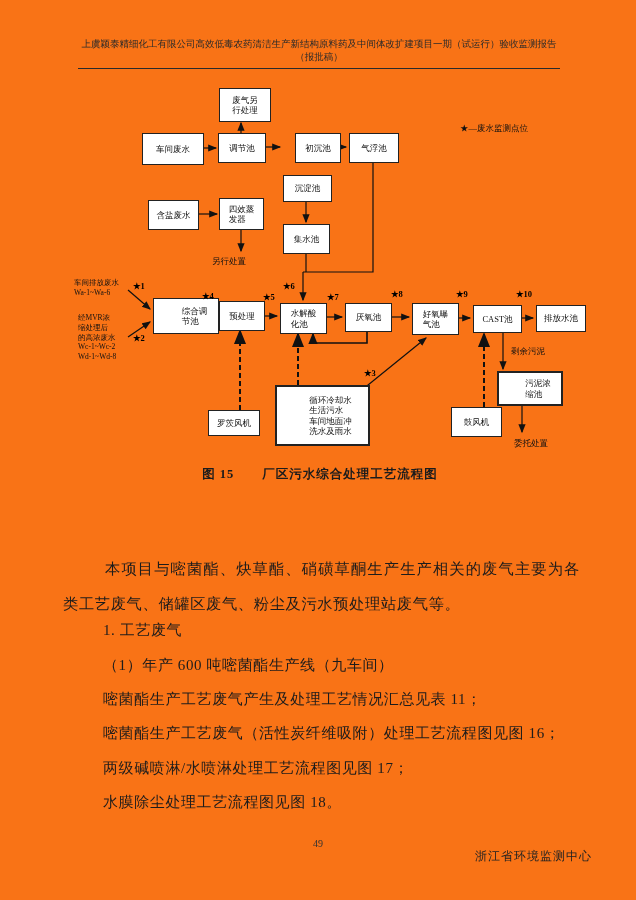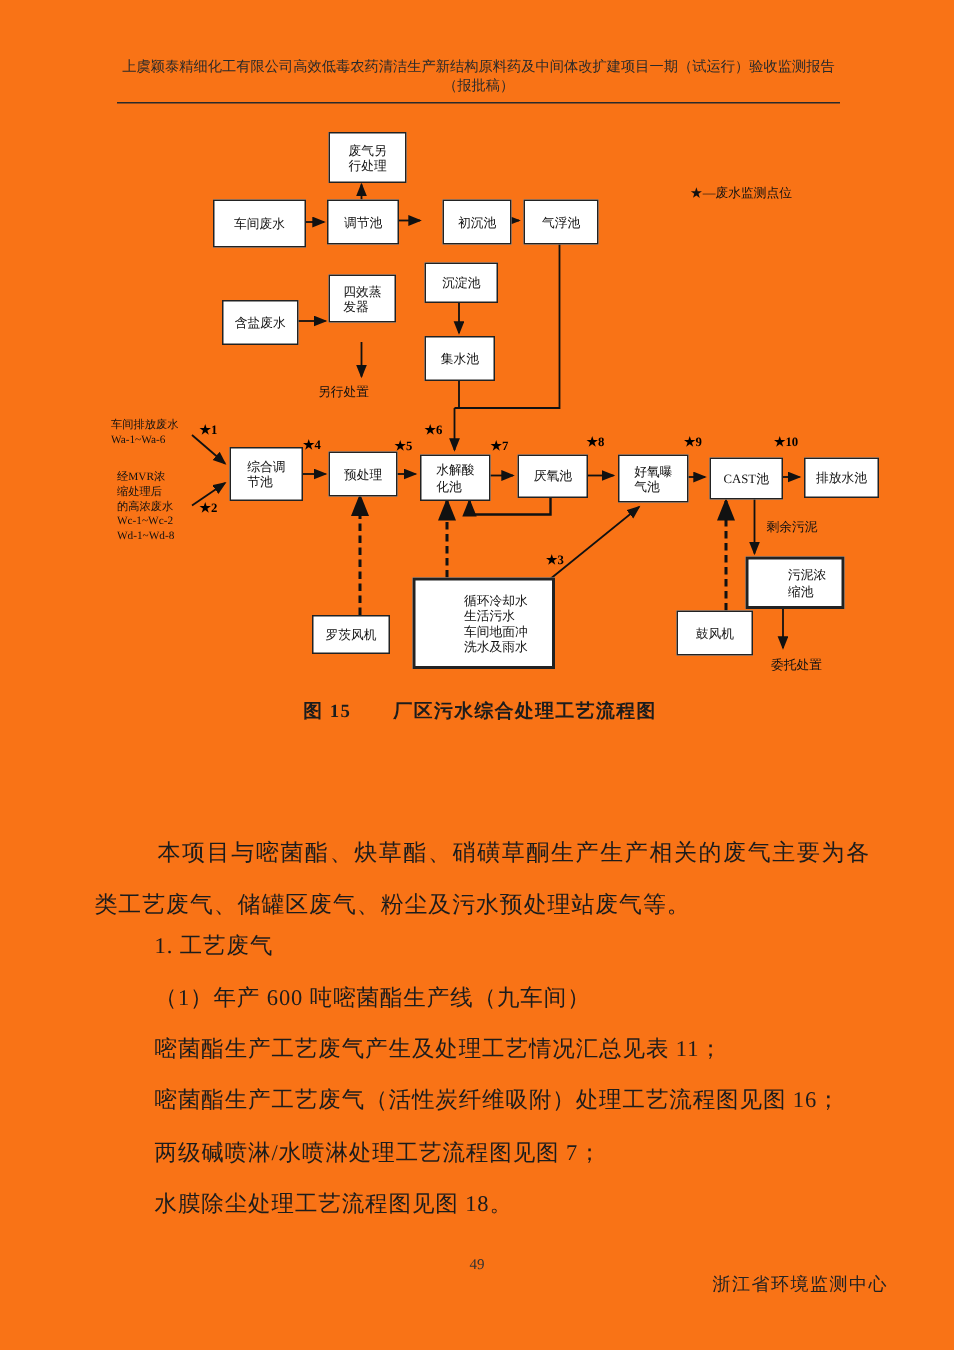--- a/index.html
+++ b/index.html
@@ -77,23 +77,23 @@
 
   <div class="fc-box" style="left:219px;top:88px;width:50px;height:32px;">废气另
 行处理</div>
   <div class="fc-box" style="left:142px;top:133px;width:60px;height:30px;">车间废水</div>
   <div class="fc-box" style="left:218px;top:133px;width:46px;height:28px;">调节池</div>
   <div class="fc-box" style="left:295px;top:133px;width:44px;height:28px;">初沉池</div>
   <div class="fc-box" style="left:349px;top:133px;width:48px;height:28px;">气浮池</div>
   <div class="fc-box" style="left:283px;top:175px;width:47px;height:25px;">沉淀池</div>
   <div class="fc-box" style="left:283px;top:224px;width:45px;height:28px;">集水池</div>
   <div class="fc-box" style="left:148px;top:200px;width:49px;height:28px;">含盐废水</div>
-  <div class="fc-box" style="left:219px;top:183px;width:43px;height:30px;">四效蒸
+  <div class="fc-box" style="left:219px;top:198px;width:43px;height:30px;">四效蒸
 发器</div>
-  <div class="fc-box" style="left:153px;top:298px;width:47px;height:34px;">综合调
+  <div class="fc-box" style="left:153px;top:298px;width:47px;height:34px;padding-left:17px;">综合调
 节池</div>
   <div class="fc-box" style="left:219px;top:301px;width:44px;height:28px;">预处理</div>
   <div class="fc-box" style="left:280px;top:303px;width:45px;height:29px;">水解酸
 化池</div>
   <div class="fc-box" style="left:345px;top:303px;width:45px;height:27px;">厌氧池</div>
   <div class="fc-box" style="left:412px;top:303px;width:45px;height:30px;">好氧曝
 气池</div>
   <div class="fc-box" style="left:473px;top:305px;width:47px;height:26px;">CAST池</div>
   <div class="fc-box" style="left:536px;top:305px;width:48px;height:25px;">排放水池</div>
   <div class="fc-box bold" style="left:497px;top:371px;width:46px;height:31px;">污泥浓
@@ -130,19 +130,19 @@
 
   <div class="caption">
     <span>图 15</span><span class="gap"></span><span>厂区污水综合处理工艺流程图</span>
   </div>
 
   <div class="para" style="top:551px;">本项目与嘧菌酯、炔草酯、硝磺草酮生产生产相关的废气主要为各类工艺废气、储罐区废气、粉尘及污水预处理站废气等。</div>
   <div class="bline" style="top:621px;">1. 工艺废气</div>
   <div class="bline" style="top:656px;">（1）年产 600 吨嘧菌酯生产线（九车间）</div>
   <div class="bline" style="top:690px;">嘧菌酯生产工艺废气产生及处理工艺情况汇总见表 11；</div>
   <div class="bline" style="top:724px;">嘧菌酯生产工艺废气（活性炭纤维吸附）处理工艺流程图见图 16；</div>
-  <div class="bline" style="top:759px;">两级碱喷淋/水喷淋处理工艺流程图见图 7；</div>
+  <div class="bline" style="top:759px;">两级碱喷淋/水喷淋处理工艺流程图见图 17；</div>
   <div class="bline" style="top:793px;">水膜除尘处理工艺流程图见图 18。</div>
 
   <div class="pageno">49</div>
   <div class="footer-org">浙江省环境监测中心</div>
 
 </div>
 
 </body></html>

